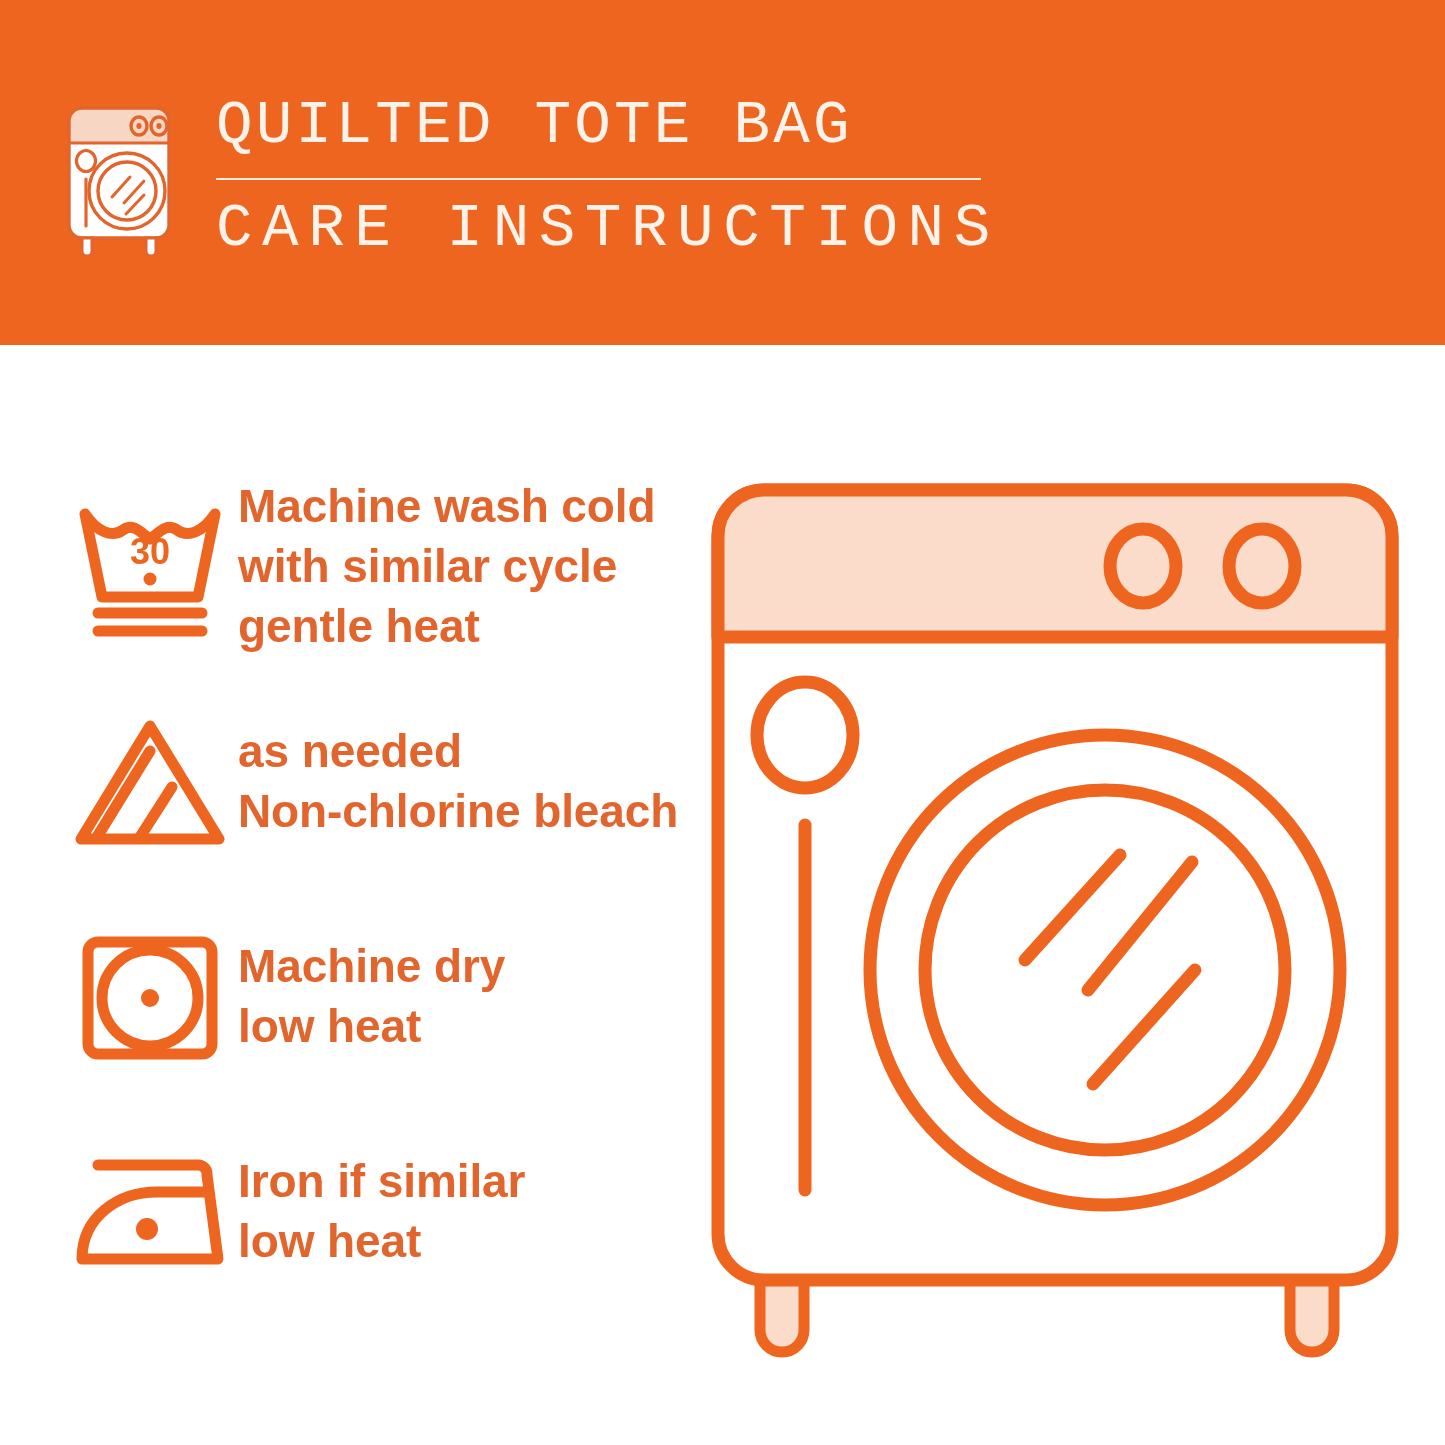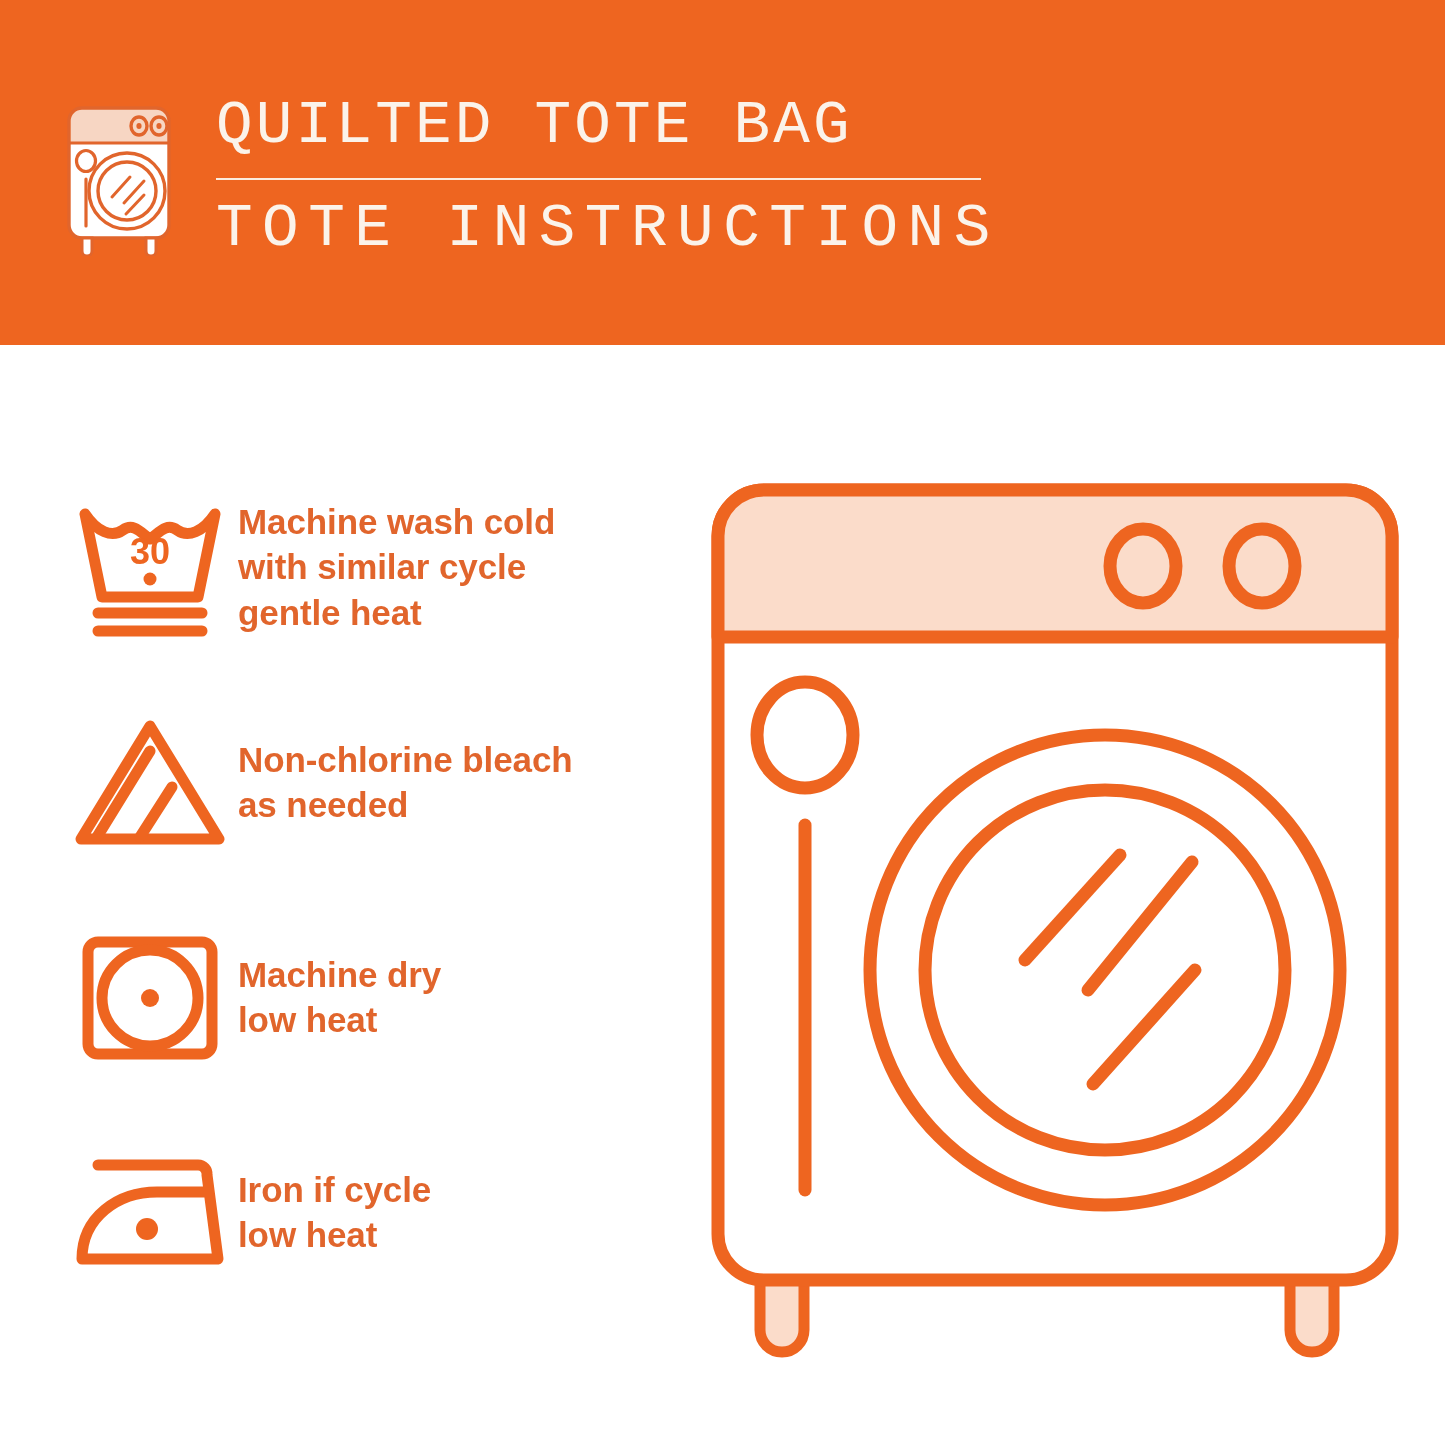--- a/index.html
+++ b/index.html
@@ -102,21 +102,21 @@
   .care-symbol {
     width: 176px;
     flex: none;
     display: flex;
     align-items: center;
     justify-content: flex-start;
   }
 
   .care-text {
     color: #e1652c;
-    font-size: 35px;
+    font-size: 46px;
     font-weight: 700;
     line-height: 1.30;
     letter-spacing: -0.1px;
   }
   .care-text div { white-space: nowrap; }
 
   
   .machine {
     position: absolute;
     left: 700px;
@@ -160,21 +160,21 @@
           <rect x="9" y="7" width="100" height="130" rx="13" fill="none" stroke="#e1652c" stroke-width="3.4"></rect>
 
           <path d="M22 137 L22 150 A5 5 0 0 0 32 150 L32 137 Z" fill="#ffffff" stroke="#e1652c" stroke-width="3"></path>
           <path d="M86 137 L86 150 A5 5 0 0 0 96 150 L96 137 Z" fill="#ffffff" stroke="#e1652c" stroke-width="3"></path>
         </svg>
       </div>
 
       <div class="title-block">
         <div class="title-main">QUILTED TOTE BAG</div>
         <div class="title-rule"></div>
-        <div class="title-sub">TOTE INSTRUCTIONS</div>
+        <div class="title-sub">CARE INSTRUCTIONS</div>
       </div>
 
     </div>
   </div>
 
   <div class="care-list">
 
     <div class="care-row">
       <div class="care-symbol">
         <svg viewBox="0 0 176 150" width="176" height="150" xmlns="http://www.w3.org/2000/svg">
@@ -202,22 +202,22 @@
       <div class="care-symbol">
         <svg viewBox="0 0 176 150" width="176" height="150" xmlns="http://www.w3.org/2000/svg">
           <g fill="none" stroke="#ee6520" stroke-width="11" stroke-linecap="round" stroke-linejoin="round">
             <path d="M88 19 L157 132 L19 132 Z"></path>
             <line x1="88" y1="44" x2="35" y2="130"></line>
             <line x1="110" y1="80" x2="78" y2="130"></line>
           </g>
         </svg>
       </div>
       <div class="care-text">
+        <div>as needed</div>
         <div>Non-chlorine bleach</div>
-        <div>as needed</div>
       </div>
     </div>
 
     <div class="care-row">
       <div class="care-symbol">
         <svg viewBox="0 0 176 150" width="176" height="150" xmlns="http://www.w3.org/2000/svg">
           <rect x="26" y="20" width="124" height="112" rx="10" fill="none" stroke="#ee6520" stroke-width="11"></rect>
           <circle cx="88" cy="76" r="48" fill="none" stroke="#ee6520" stroke-width="11"></circle>
           <circle cx="88" cy="76" r="9" fill="#ee6520"></circle>
         </svg>
@@ -232,21 +232,21 @@
       <div class="care-symbol">
         <svg viewBox="0 0 176 150" width="176" height="150" xmlns="http://www.w3.org/2000/svg">
           <g fill="none" stroke="#ee6520" stroke-width="11" stroke-linecap="round" stroke-linejoin="round">
             <path d="M36 28 L136 28 A9 9 0 0 1 145 38 L156 122 L20 122
                      C20 80 56 55 95 55 L143 55"></path>
           </g>
           <circle cx="85" cy="92" r="11" fill="#ee6520"></circle>
         </svg>
       </div>
       <div class="care-text">
-        <div>Iron if cycle</div>
+        <div>Iron if similar</div>
         <div>low heat</div>
       </div>
     </div>
 
   </div>
 
   <div class="machine">
     <svg viewBox="0 0 710 900" width="710" height="900" xmlns="http://www.w3.org/2000/svg">
 
       <g>

